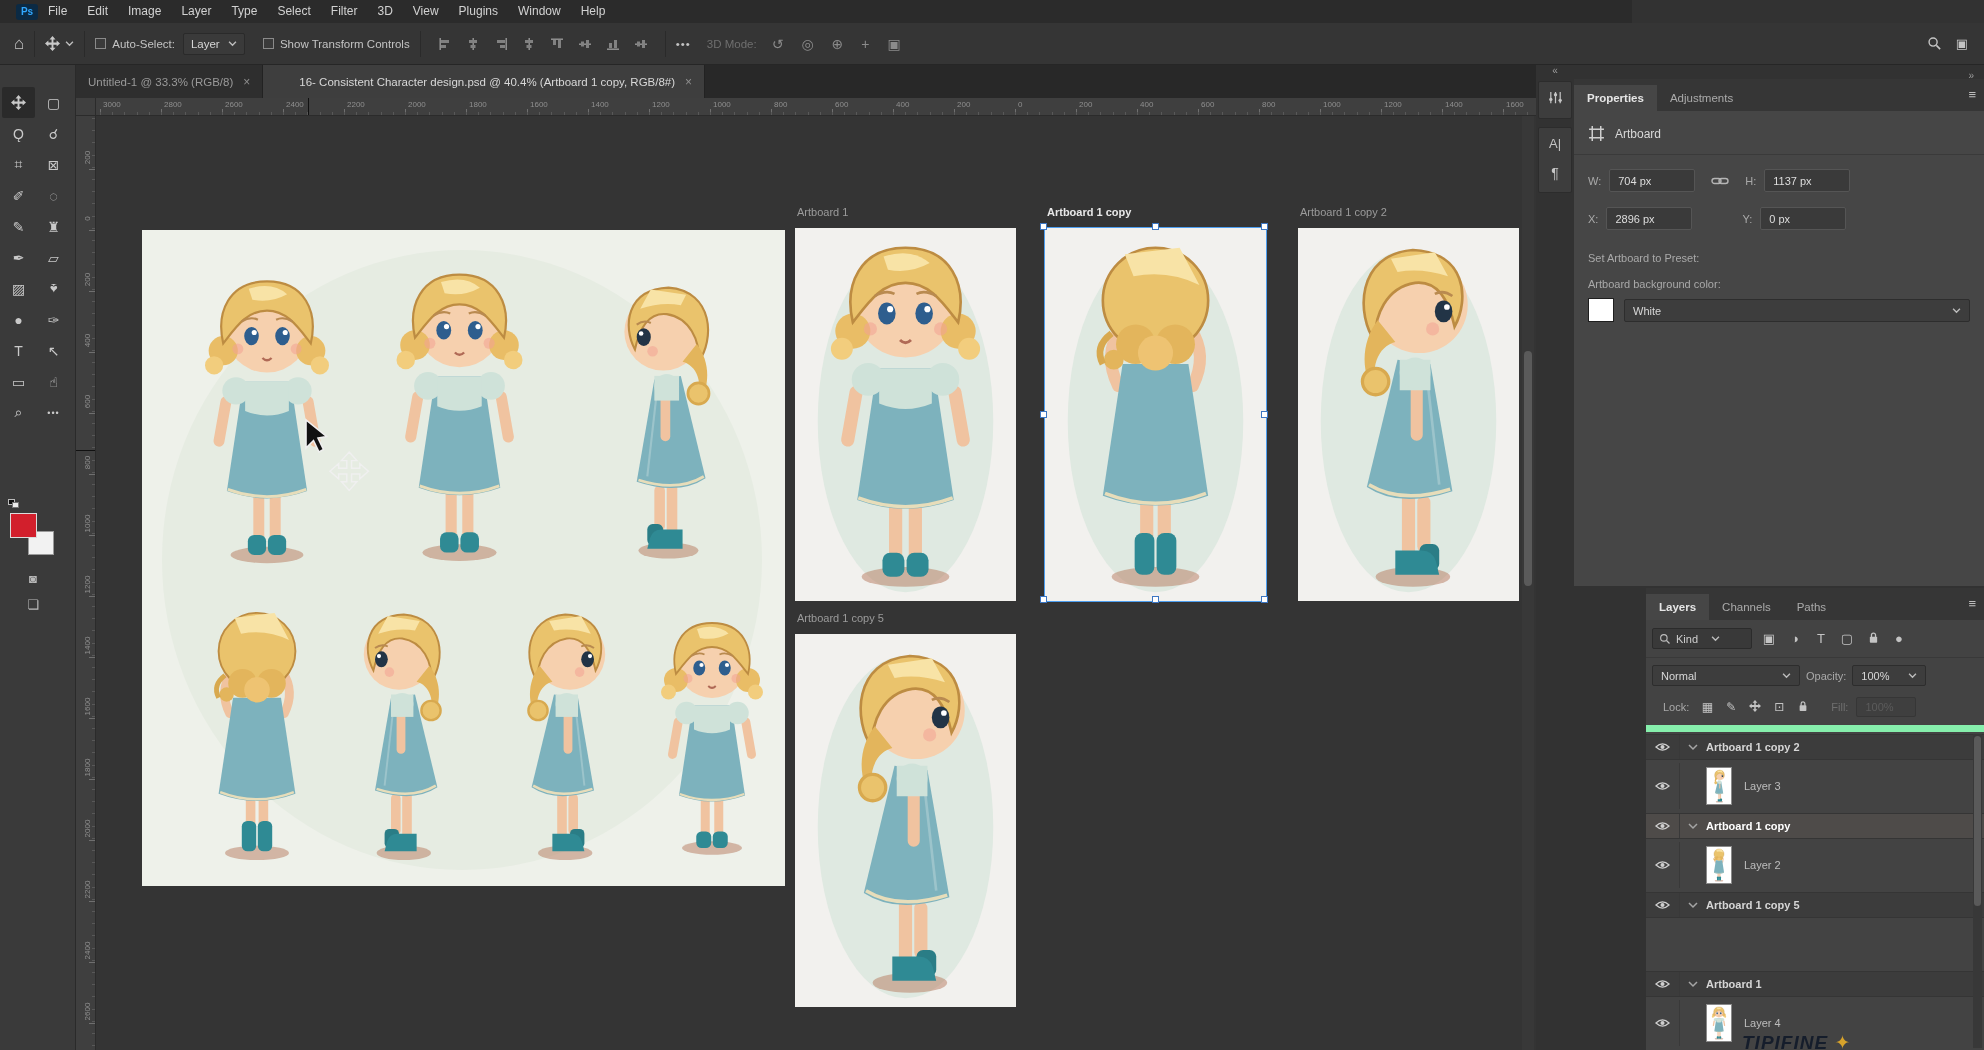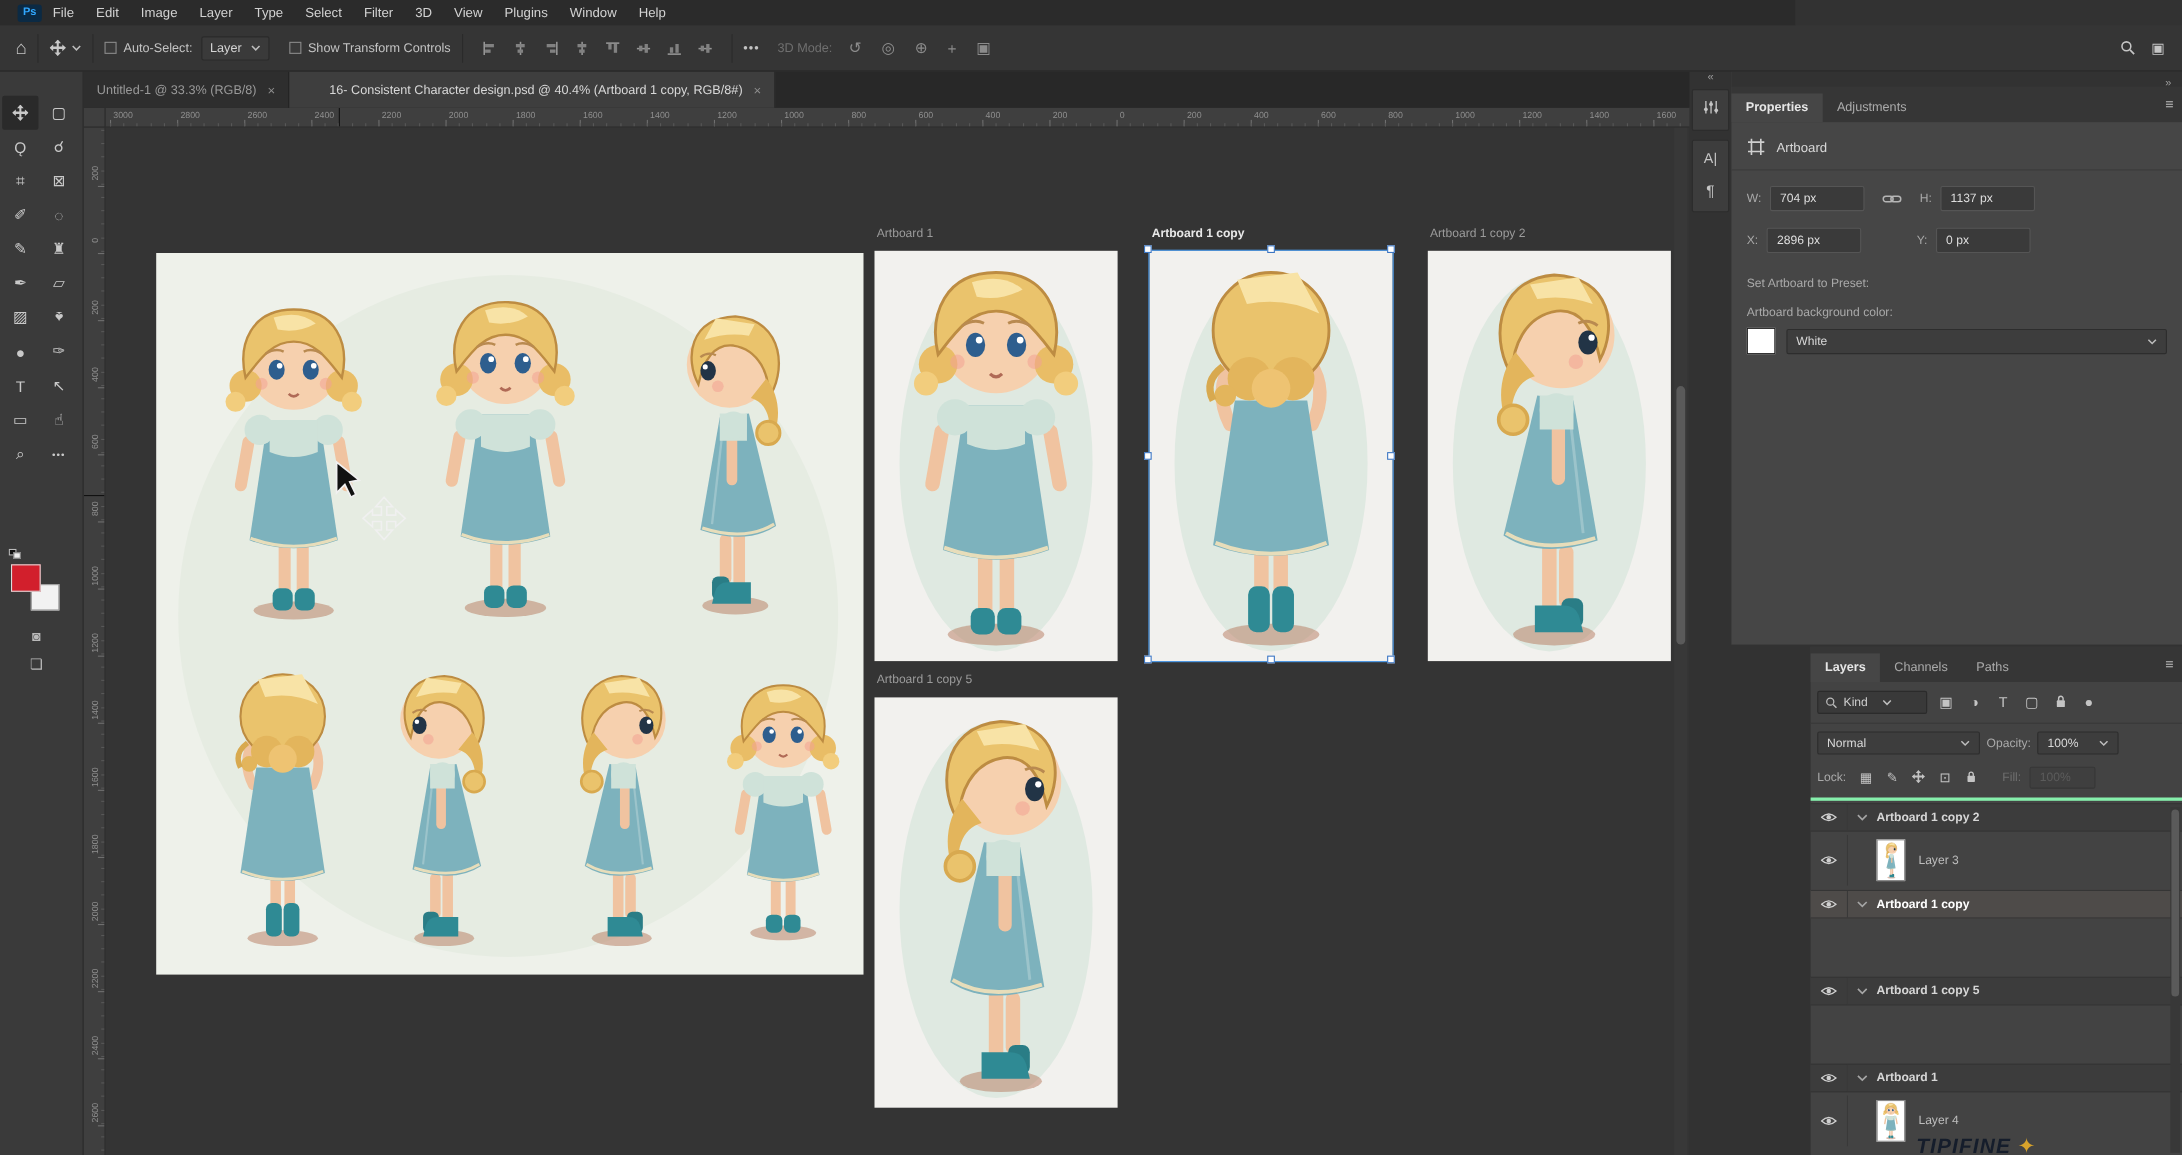--- a/index.html
+++ b/index.html
@@ -862,21 +862,21 @@
         </svg>
     </span>
     <span class="plabel">Opacity:</span>
     <span class="pselect" style="width:74px;height:21px">
       <span>100%</span>
       <svg class="chev" viewBox="0 0 10 7">
           <path d="M1 1 L5 5 L9 1"></path>
         </svg>
     </span>
   </div>
-  <div style="display:flex;align-items:center;padding:4px 6px 8px 6px;gap:2px;border-bottom:3px solid #86efac">
+  <div style="display:flex;align-items:center;padding:4px 6px 8px 17px;gap:2px;border-bottom:7px solid #86efac">
     <span class="plabel" style="margin-right:4px">Lock:</span>
     <span id="lock-icons" style="display:flex;align-items:center">
         <span class="lock-ic">▦</span>
         <span class="lock-ic">✎</span>
         <span class="lock-ic"><svg width="12" height="12" style="color: rgb(196, 196, 196); fill: rgb(196, 196, 196);">
             <use href="#i-move4"></use>
           </svg></span>
         <span class="lock-ic">⊡</span>
         <span class="lock-ic"><svg width="12" height="12" style="color: rgb(196, 196, 196); fill: rgb(196, 196, 196);">
             <use href="#i-lock"></use>
@@ -914,20 +914,31 @@
         <span class="eye-cell">
           <svg width="15" height="10" style="color: rgb(207, 207, 207); fill: rgb(207, 207, 207);">
             <use href="#i-eye"></use>
           </svg>
         </span>
         <svg viewBox="0 0 10 7" class="chev-ic">
           <path d="M1 1 L5 5 L9 1"></path>
         </svg>
         <span class="group-name">Artboard 1 copy</span>
       </div>
+      <div class="lrow layer" style="top: 110px; height: 46px;">
+        <span class="eye-cell">
+          <svg width="15" height="10" style="color: rgb(207, 207, 207); fill: rgb(207, 207, 207);">
+            <use href="#i-eye"></use>
+          </svg>
+        </span>
+        <span class="thumb"><svg width="24" height="36" viewBox="0 0 100 170">
+            <use href="#girl-back"></use>
+          </svg></span>
+        <span class="layer-name">Layer 2</span>
+      </div>
       <div class="lrow group" style="top: 160px; height: 26px;">
         <span class="eye-cell">
           <svg width="15" height="10" style="color: rgb(207, 207, 207); fill: rgb(207, 207, 207);">
             <use href="#i-eye"></use>
           </svg>
         </span>
         <svg viewBox="0 0 10 7" class="chev-ic">
           <path d="M1 1 L5 5 L9 1"></path>
         </svg>
         <span class="group-name">Artboard 1 copy 5</span>

